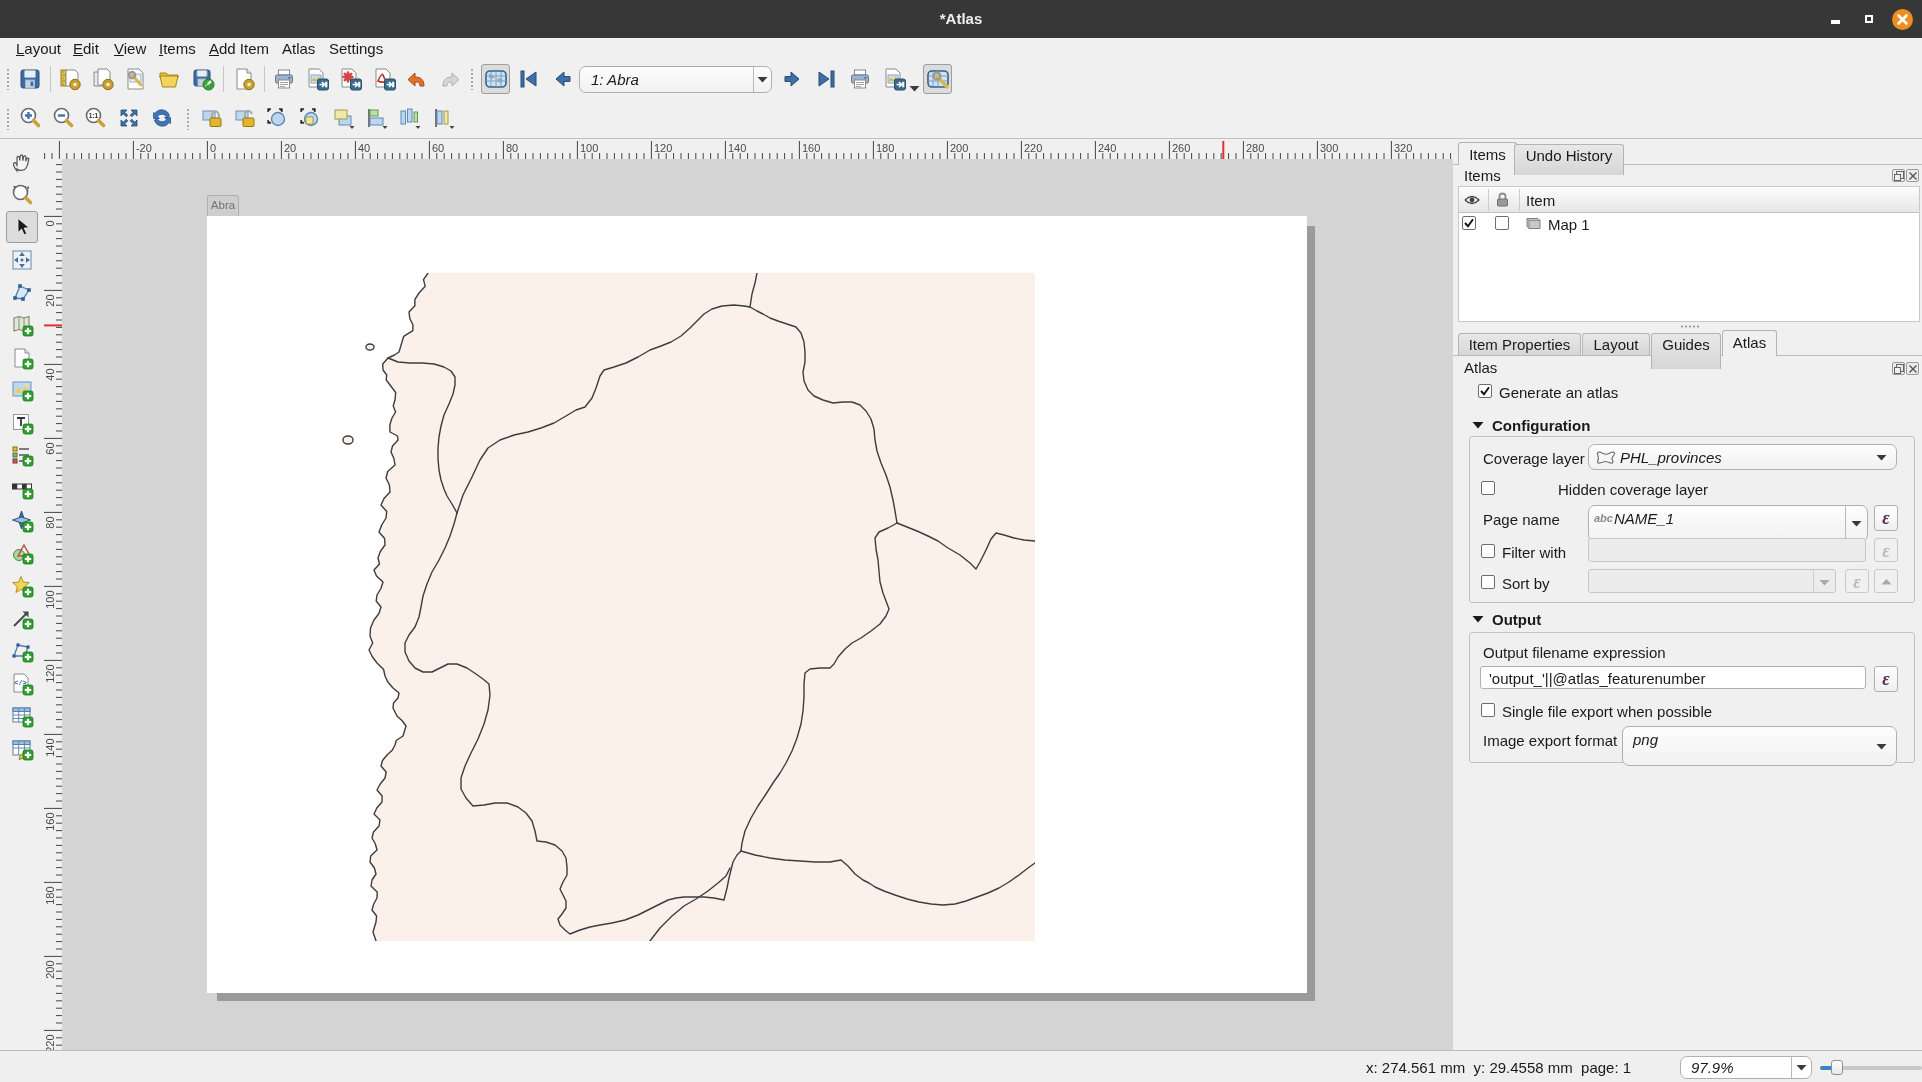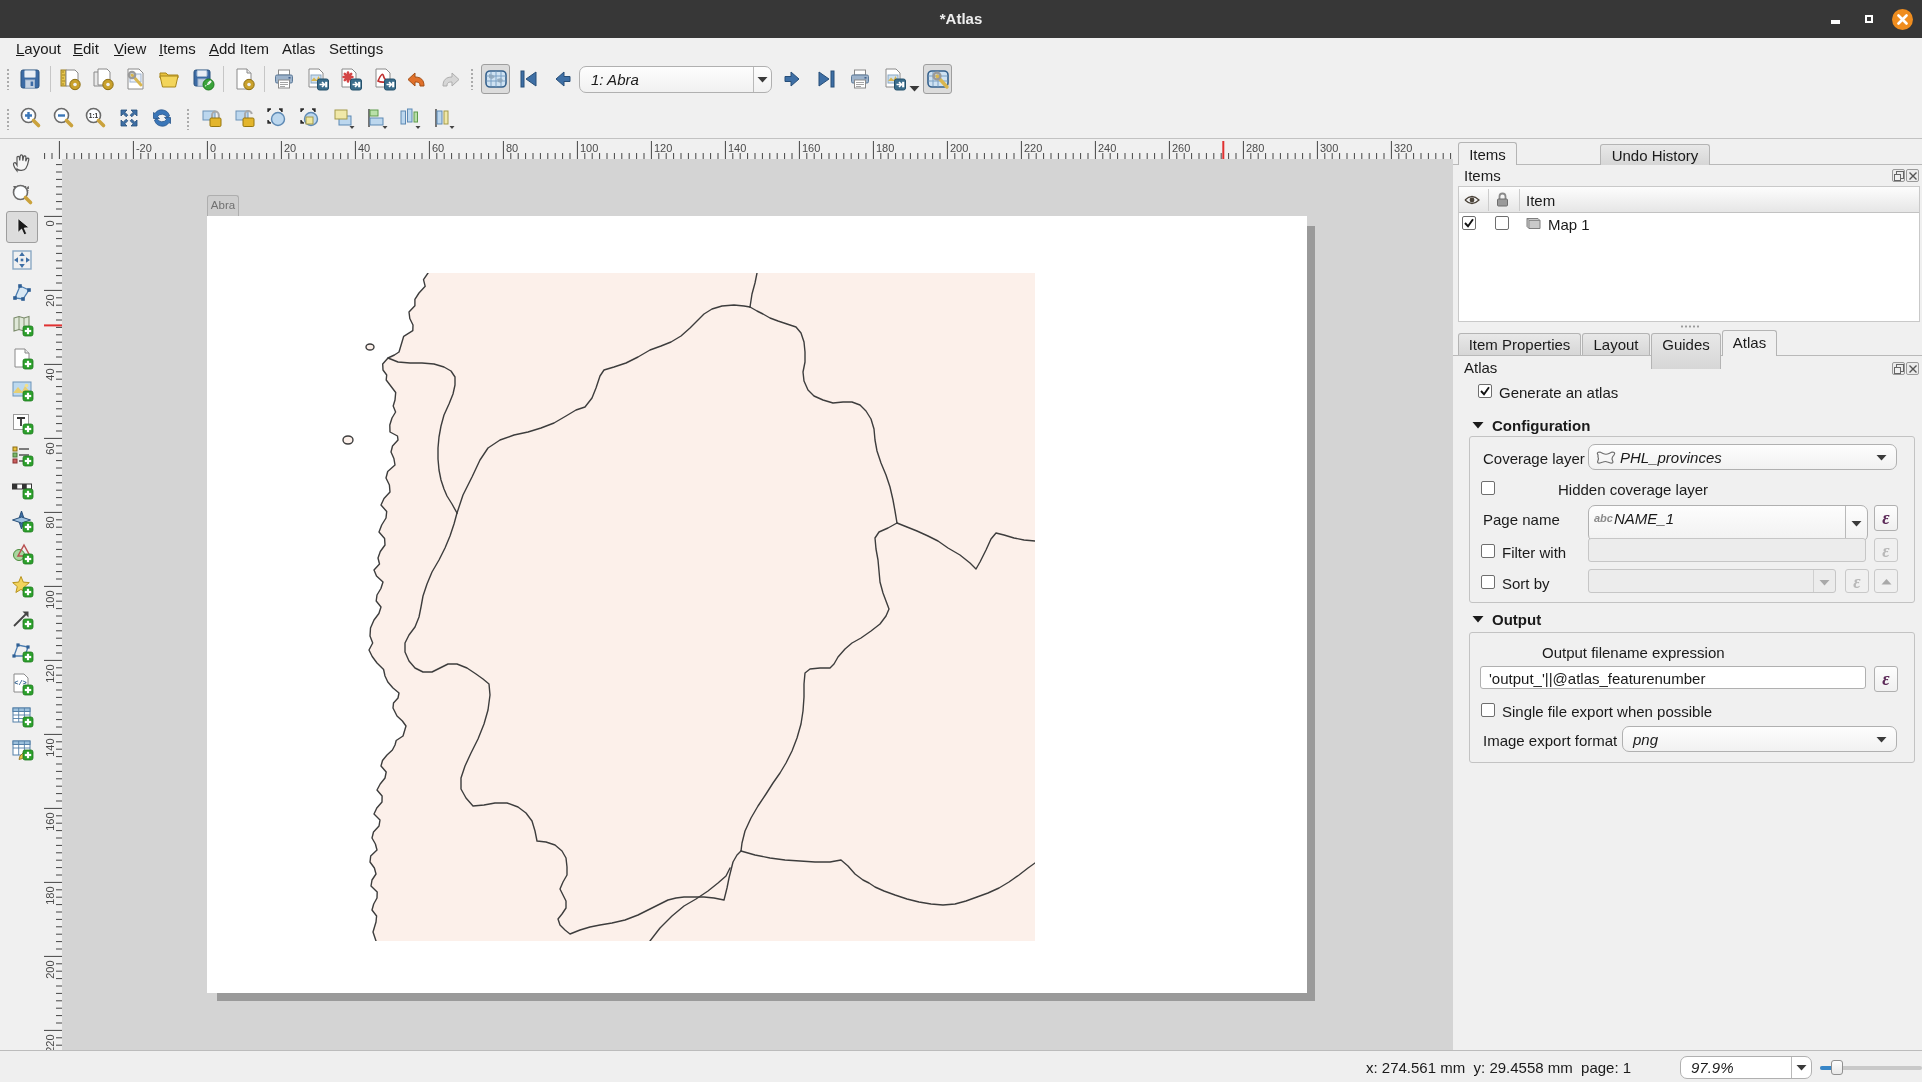--- a/index.html
+++ b/index.html
@@ -796,21 +796,21 @@
           <text transform="translate(9.5 875.4) rotate(-90)" text-anchor="end" class="rl">220</text>
           <line x1="12" y1="878.8" x2="18" y2="878.8"></line>
           <line x1="12" y1="886.2" x2="18" y2="886.2"></line>
           <line x1="0" y1="166.4" x2="18" y2="166.4" stroke="#e03131" stroke-width="2"></line>
         </g>
       </svg>
     </div>
 <div id="rpsep"></div>
 <div class="tabrow" style="top:141px;height:24px"></div>
     <div class="tab active" style="left:1458px;top:142px;width:59px;height:23px">Items</div>
-    <div class="tab" style="left:1600px;top:144px;width:110px;height:21px">Undo History</div>
+    <div class="tab" style="left:1514px;top:144px;width:110px;height:31px">Undo History</div>
     <div class="ptitle" style="left:1464px;top:167px">Items</div>
     <div class="pbtn" style="left:1892px;top:169px">
       <svg width="10" height="10">
         <rect x="2.5" y="0.5" width="7" height="7" fill="none" stroke="#666"></rect>
         <rect x="0.5" y="3.5" width="6" height="6" fill="#f0f0f0" stroke="#666"></rect>
       </svg>
     </div>
     <div class="pbtn" style="left:1906px;top:169px">
       <svg width="10" height="10">
         <path d="M1.5 1.5 l7 7 M8.5 1.5 l-7 7" stroke="#555" stroke-width="1.4"></path>
@@ -913,29 +913,29 @@
     <div class="ebtn dis" style="left:1874px;top:569px;display:flex;align-items:center;justify-content:center">
       <svg width="11" height="7" viewBox="0 0 11 7">
         <path d="M0.5 6.5 h10 l-5 -5.5 z" fill="#a9a9a9"></path>
       </svg>
     </div>
     <svg width="12" height="8" style="position:absolute;left:1472px;top:615px">
       <path d="M0.5 1 h11 l-5.5 6.5 z" fill="#1a1a1a"></path>
     </svg>
     <div class="t15 b" style="left:1492px;top:611px">Output</div>
     <div class="gbox" style="left:1469px;top:632px;width:446px;height:131px"></div>
-    <div class="t15" style="left:1542px;top:644px">Output filename expression</div>
+    <div class="t15" style="left:1483px;top:644px">Output filename expression</div>
     <div class="wfield" style="left:1480px;top:666px;width:386px;height:23px">
       <span style="position:absolute;left:8px;top:3px">'output_'||@atlas_featurenumber</span>
     </div>
     <div class="ebtn" style="left:1874px;top:666px">ε</div>
     <div class="cb" style="left:1481px;top:703px;width:14px;height:14px"></div>
     <div class="t15" style="left:1502px;top:703px">Single file export when possible</div>
     <div class="t15" style="left:1483px;top:732px">Image export format</div>
-    <div class="combo" style="left:1622px;top:726px;width:275px;height:26px">
+    <div class="combo" style="left:1622px;top:726px;width:275px;height:40px">
       <span style="position:absolute;left:10px;top:4px">png</span>
       <span class="ar" style="right:9px">
         <svg width="11" height="7" viewBox="0 0 11 7">
           <path d="M0.5 1 h10 l-5 5.5 z" fill="#3a3a3a"></path>
         </svg>
       </span>
     </div>
 <div id="statusbar">
       <div class="t15" style="left:1366px;top:8px">x: 274.561 mm&nbsp;&nbsp;y: 29.4558 mm&nbsp;&nbsp;page: 1</div>
       <div class="combo" style="left:1680px;top:5px;width:132px;height:23px;background:#fff">

